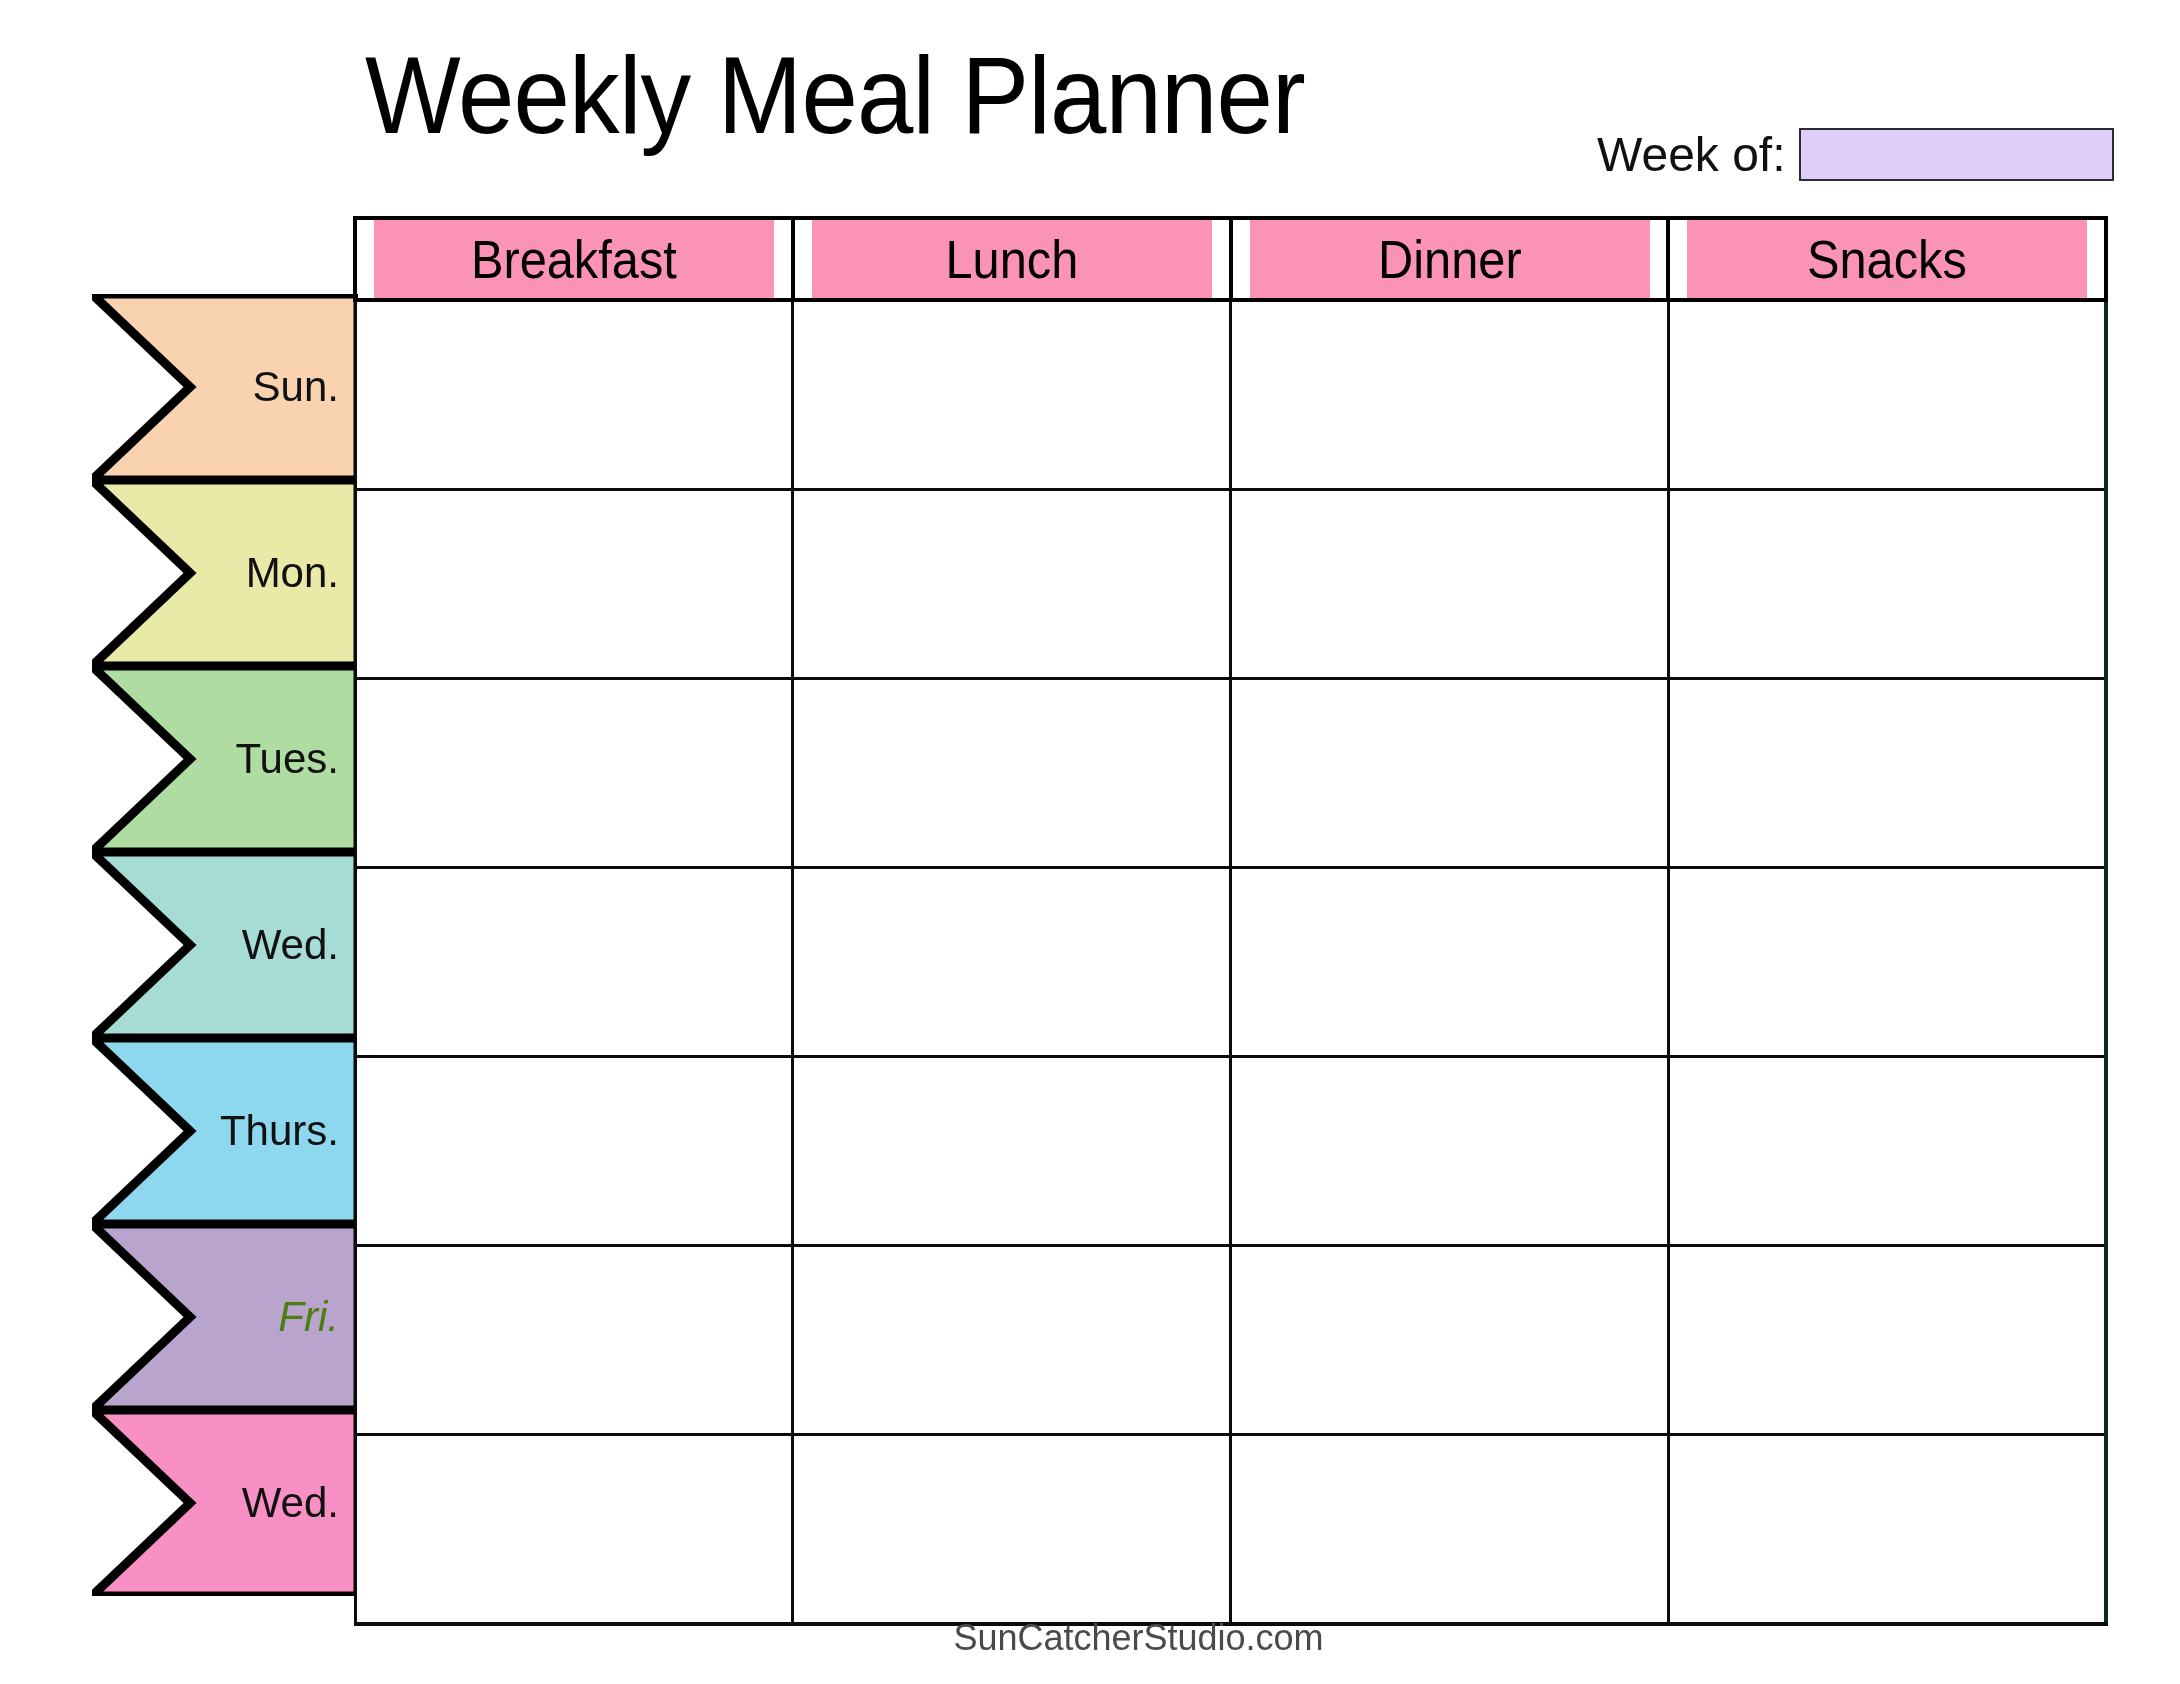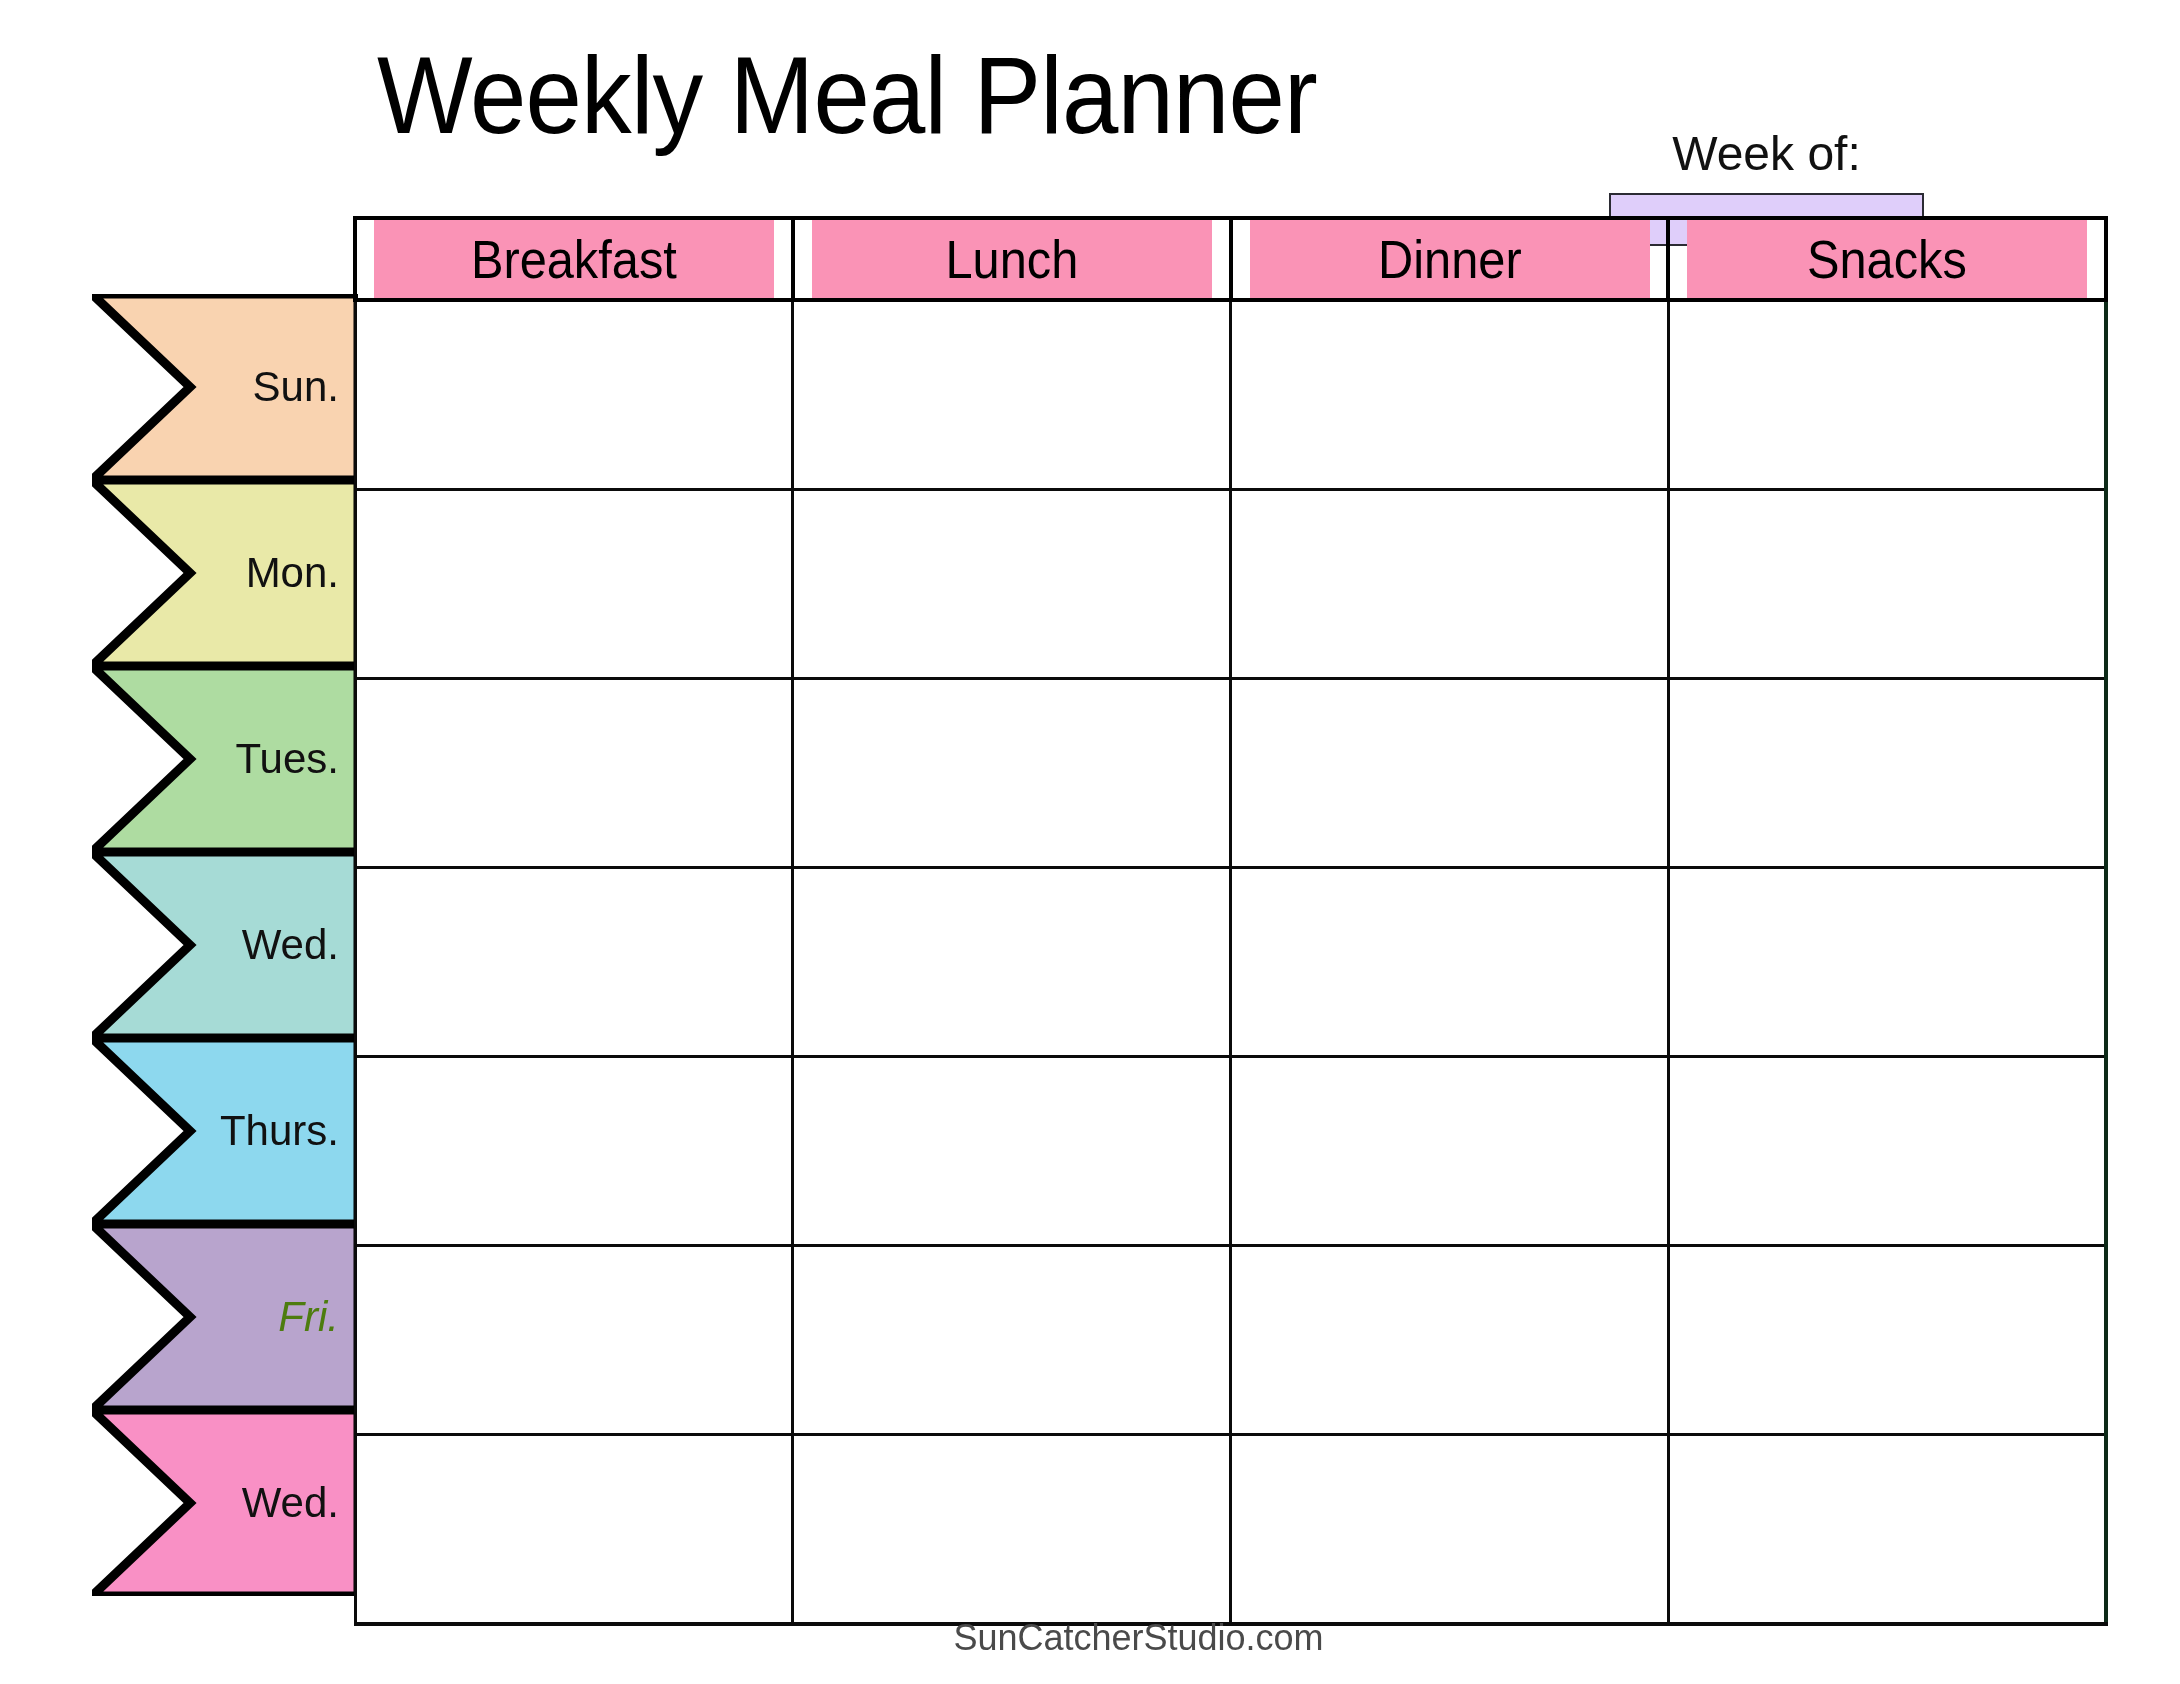--- a/index.html
+++ b/index.html
@@ -11,21 +11,21 @@
     width: 2181px;
     height: 1685px;
     font-family: "Liberation Sans", sans-serif;
     overflow: hidden;
     position: relative;
   }
 
   
   #header-area {
     position: absolute;
-    left: 12px;
+    left: 0;
     top: 0;
     width: 2117px;
     height: 213px;
   }
 
   #page-title {
     position: absolute;
     left: 365px;
     top: 41px;
     font-family: "Liberation Sans Narrow", "Liberation Sans", sans-serif;
@@ -38,21 +38,20 @@
     transform-origin: left top;
   }
 
   #weekof-group {
     position: absolute;
     left: 1597px;
     top: 128px;
     display: flex;
     align-items: center;
     gap: 13.6px;
-    flex-direction: column;
   }
   #weekof-label {
     font-family: "Liberation Sans", sans-serif;
     font-size: 48px;
     line-height: 51px;
     color: #111111;
     white-space: nowrap;
   }
   #weekof-input {
     width: 315px;

